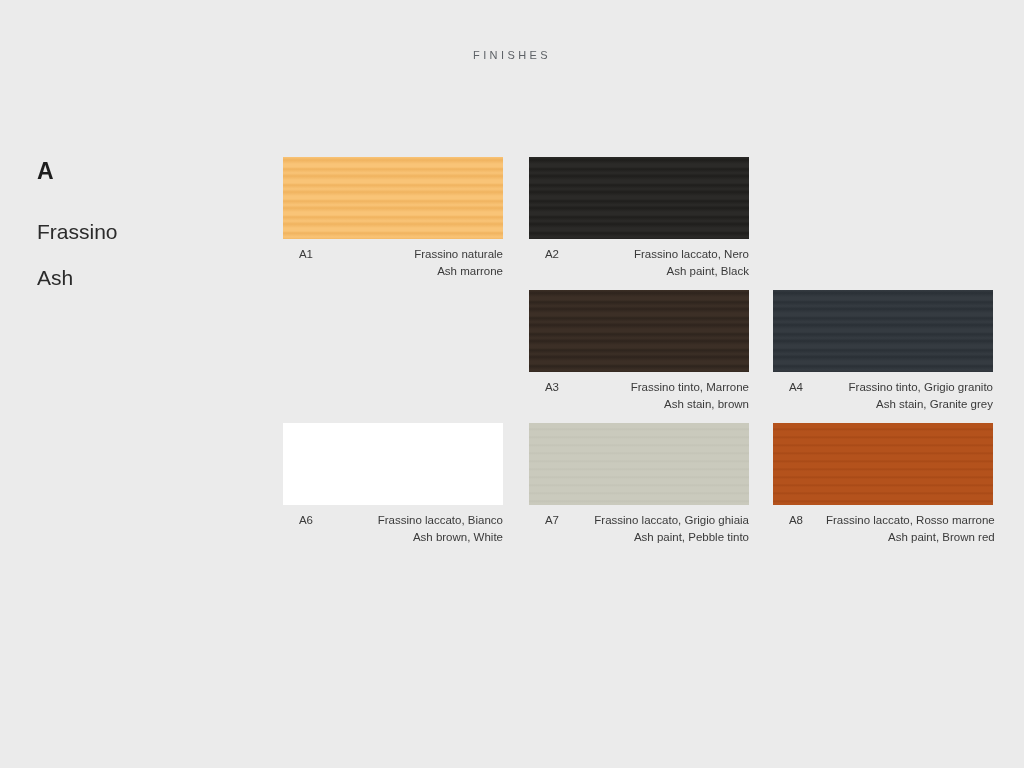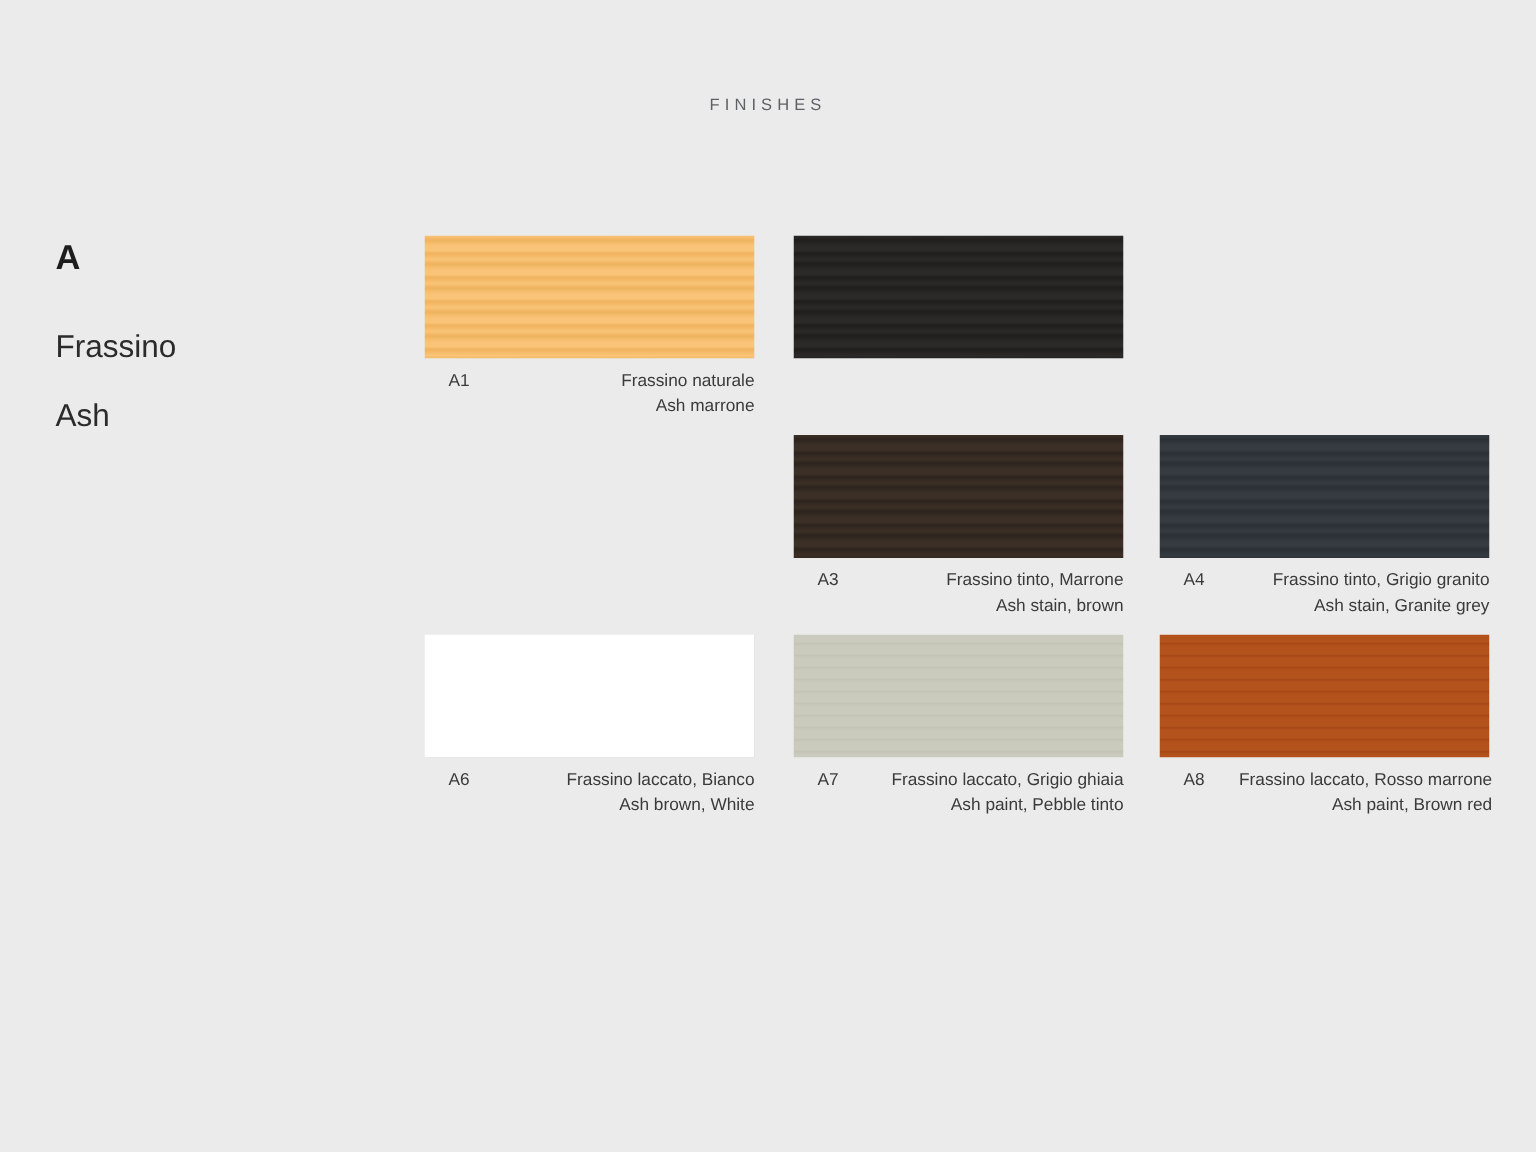--- a/index.html
+++ b/index.html
@@ -13,21 +13,21 @@
     background: #ebebeb;
     font-family: "Liberation Sans", sans-serif;
     color: #3c3c3c;
     overflow: hidden;
     position: relative;
   }
 
   
   .page-title {
     position: absolute;
-    top: 64px;
+    top: 49px;
     left: 0;
     width: 1024px;
     text-align: center;
     font-size: 11px;
     letter-spacing: 3.4px;
     color: #5d6166;
     font-weight: 400;
   }
 
   
@@ -136,20 +136,27 @@
         <span class="desc">
           <span class="line-it">Frassino naturale</span>
           <span class="line-en">Ash marrone</span>
         </span>
       </div>
     </div>
     <div class="cell c1 r0">
       <div class="swatch">
         <div class="grain" style="background: repeating-linear-gradient(rgb(43, 42, 40) 0px, rgb(31, 30, 28) 3px, rgb(43, 42, 40) 7px, rgb(43, 42, 40) 10px, rgb(31, 30, 28) 12px, rgb(43, 42, 40) 16px), repeating-linear-gradient(to right, rgba(255, 255, 255, 0.05) 0px, rgba(0, 0, 0, 0.05) 40px, rgba(255, 255, 255, 0.05) 90px);"></div>
       </div>
+      <div class="caption">
+        <span class="code">A2</span>
+        <span class="desc">
+          <span class="line-it">Frassino laccato, Nero</span>
+          <span class="line-en">Ash paint, Black</span>
+        </span>
+      </div>
     </div>
     <div class="cell c1 r1">
       <div class="swatch">
         <div class="grain" style="background: repeating-linear-gradient(rgb(60, 47, 38) 0px, rgb(46, 36, 29) 3px, rgb(60, 47, 38) 7px, rgb(60, 47, 38) 10px, rgb(46, 36, 29) 12px, rgb(60, 47, 38) 16px), repeating-linear-gradient(to right, rgba(255, 255, 255, 0.05) 0px, rgba(0, 0, 0, 0.05) 40px, rgba(255, 255, 255, 0.05) 90px);"></div>
       </div>
       <div class="caption">
         <span class="code">A3</span>
         <span class="desc">
           <span class="line-it">Frassino tinto, Marrone</span>
           <span class="line-en">Ash stain, brown</span>

